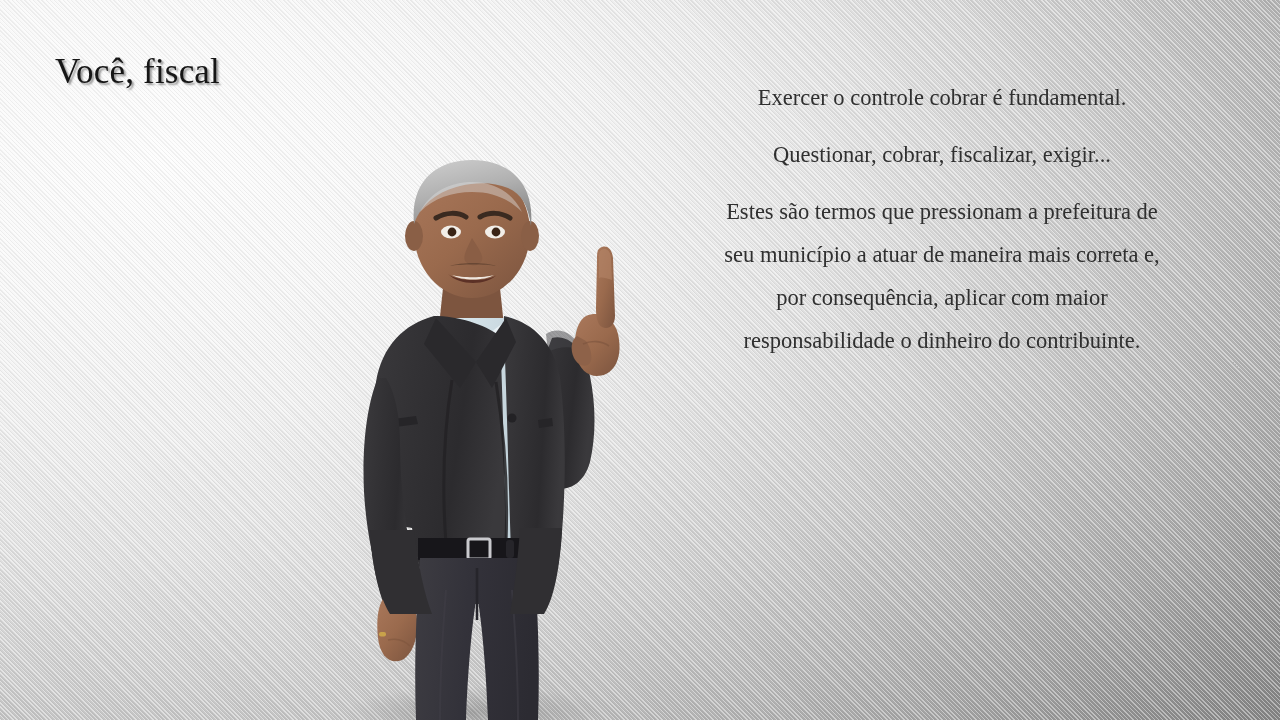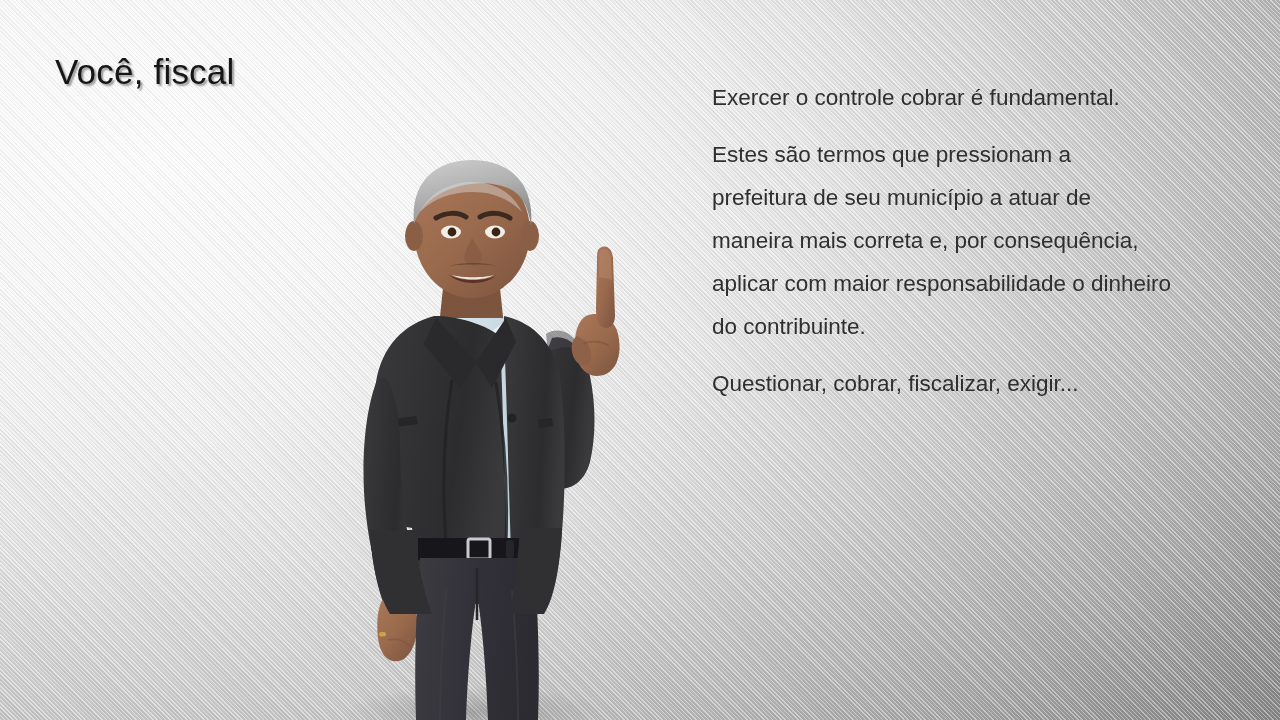--- a/index.html
+++ b/index.html
@@ -5,21 +5,22 @@
   html, body {
     margin: 0;
     padding: 0;
     background: #ffffff;
   }
   #slide {
     position: relative;
     width: 1280px;
     height: 720px;
     overflow: hidden;
-    font-family: Liberation Sans, sans-serif;
+    font-family: Liberation Serif, serif;
+    text-align: center;
   }
 
   
   .bg-base {
     position: absolute;
     inset: 0;
     background:
       radial-gradient(115% 120% at 12% 22%,
         #fdfdfd 0%,
         #f7f7f7 18%,
@@ -274,17 +275,17 @@
 
       <path d="M70 410 C72 448 80 478 90 494 L132 494
                C124 474 118 444 114 410 Z" fill="#302f32"></path>
       <path d="M262 408 C260 448 254 478 244 494 L210 494
                C214 470 218 440 220 408 Z" fill="#302f32"></path>
     </svg>
   </div>
 
   <div id="body-text">
     <p>Exercer o controle cobrar é fundamental.</p>
+    <p>Questionar, cobrar, fiscalizar, exigir...</p>
     <p>Estes são termos que pressionam a prefeitura de seu município a atuar de maneira mais correta e, por consequência, aplicar com maior responsabilidade o dinheiro do contribuinte.</p>
-    <p>Questionar, cobrar, fiscalizar, exigir...</p>
   </div>
 
 </div>
 
 </body></html>

